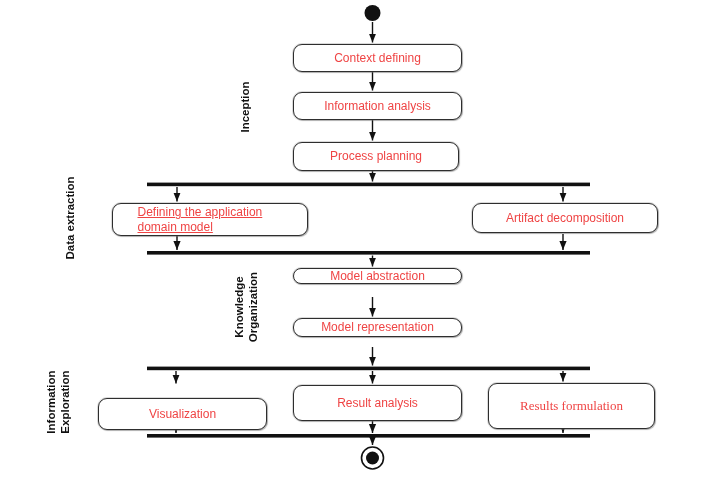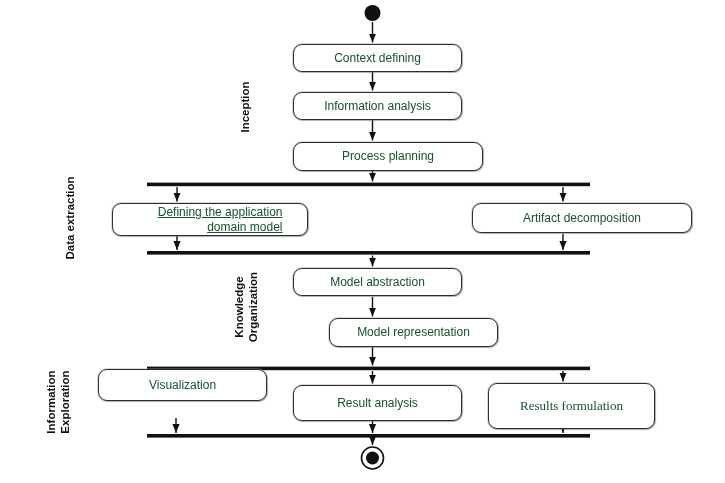--- a/index.html
+++ b/index.html
@@ -25,24 +25,24 @@
   .activity {
     position: absolute;
     box-sizing: border-box;
     background: #ffffff;
     border: 1.6px solid #2e2e2e;
     border-radius: 9px;
     box-shadow: 0 0 0 1px rgba(150,150,150,0.35), 1px 1px 1px rgba(0,0,0,0.25);
     display: flex;
     align-items: center;
     justify-content: center;
-    text-align: right;
+    text-align: left;
     font-size: 12px;
     line-height: 1.2;
-    color: #14532d;
+    color: #ef4444;
   }
   .activity .lbl {
     display: block;
     max-width: 150px;
   }
   .activity.serif {
     font-family: "Liberation Serif", serif;
     font-size: 13px;
   }
   .phase-label {
@@ -119,41 +119,41 @@
   <div class="phase-label two-line" style="left:59px; top:402px; width:92px;">Information Exploration</div>
 
   <div class="activity" style="left:293px; top:44px;  width:169px; height:28px;">
     <span class="lbl">Context defining</span>
   </div>
 
   <div class="activity" style="left:293px; top:92px;  width:169px; height:28px;">
     <span class="lbl">Information analysis</span>
   </div>
 
-  <div class="activity" style="left:293px; top:142px; width:190px; height:29px;">
+  <div class="activity" style="left:293px; top:142px; width:166px; height:29px;">
     <span class="lbl">Process planning</span>
   </div>
 
   <div class="activity" style="left:112px; top:203px; width:196px; height:33px;text-decoration:underline;">
     <span class="lbl" style="max-width:145px;">Defining the application domain model</span>
   </div>
 
-  <div class="activity" style="left:472px; top:203px; width:220px; height:30px;">
+  <div class="activity" style="left:472px; top:203px; width:186px; height:30px;">
     <span class="lbl">Artifact decomposition</span>
   </div>
 
-  <div class="activity" style="left:293px; top:268px; width:169px; height:28px;">
+  <div class="activity" style="left:293px; top:268px; width:169px; height:16px;">
     <span class="lbl">Model abstraction</span>
   </div>
 
-  <div class="activity" style="left:293px; top:318px; width:169px; height:29px;margin-left:36px;">
+  <div class="activity" style="left:293px; top:318px; width:169px; height:19px;">
     <span class="lbl">Model representation</span>
   </div>
 
-  <div class="activity" style="left:98px;  top:369px; width:169px; height:32px;">
+  <div class="activity" style="left:98px;  top:398px; width:169px; height:32px;">
     <span class="lbl">Visualization</span>
   </div>
 
   <div class="activity" style="left:293px; top:385px; width:169px; height:36px;">
     <span class="lbl">Result analysis</span>
   </div>
 
   <div class="activity serif" style="left:488px; top:383px; width:167px; height:46px;">
     <span class="lbl">Results formulation</span>
   </div>

